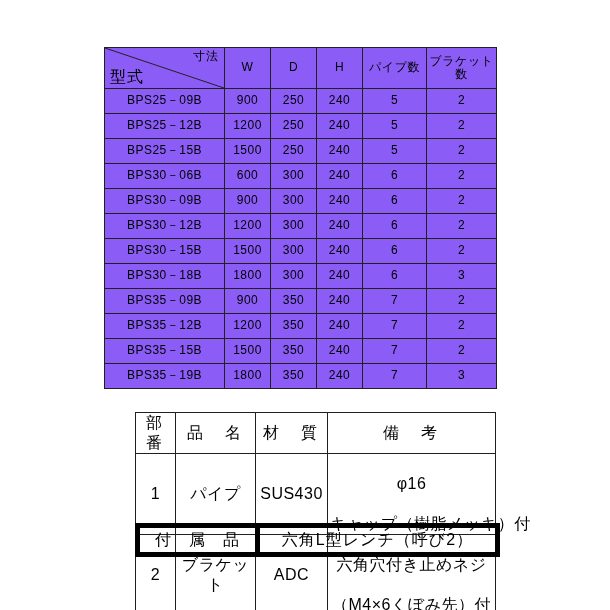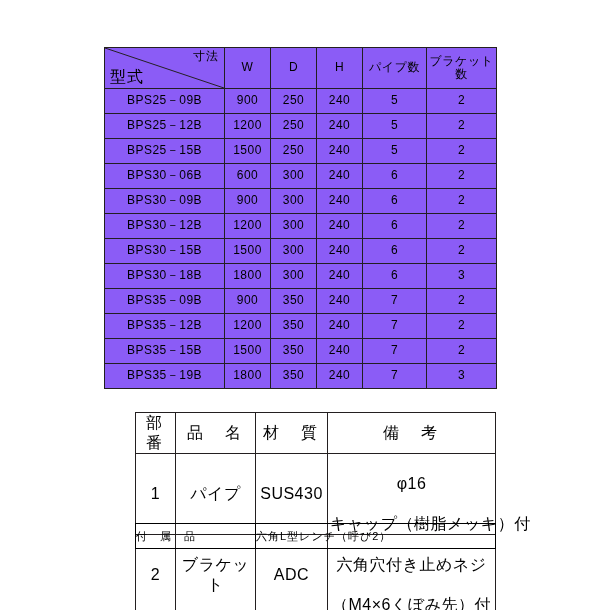--- a/index.html
+++ b/index.html
@@ -112,24 +112,24 @@
     left: 135px;
     top: 523px;
     width: 360px;
   }
   table.acc {
     border-collapse: collapse;
     table-layout: fixed;
     width: 100%;
   }
   table.acc td {
-    border: 1px solid #000000;
-    text-align: left;
+    border: 5px solid #000000;
+    text-align: center;
     vertical-align: middle;
-    font-size: 11px;
+    font-size: 16px;
     height: 24px;
     padding: 0;
     letter-spacing: 1px;
   }
 </style>
 </head>
 <body>
 
 <div id="spec-wrap">
   <table class="grid">

